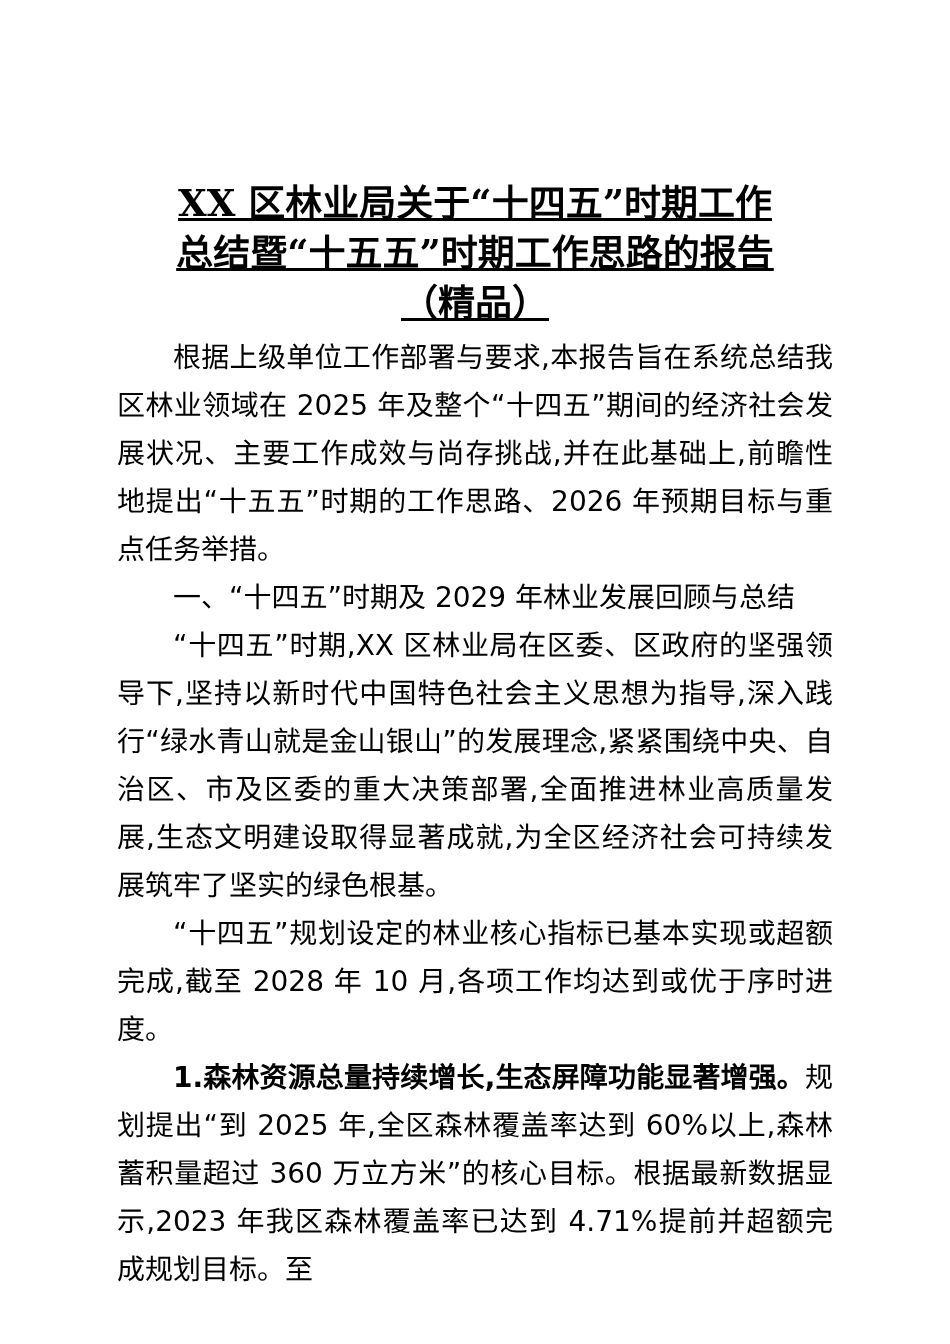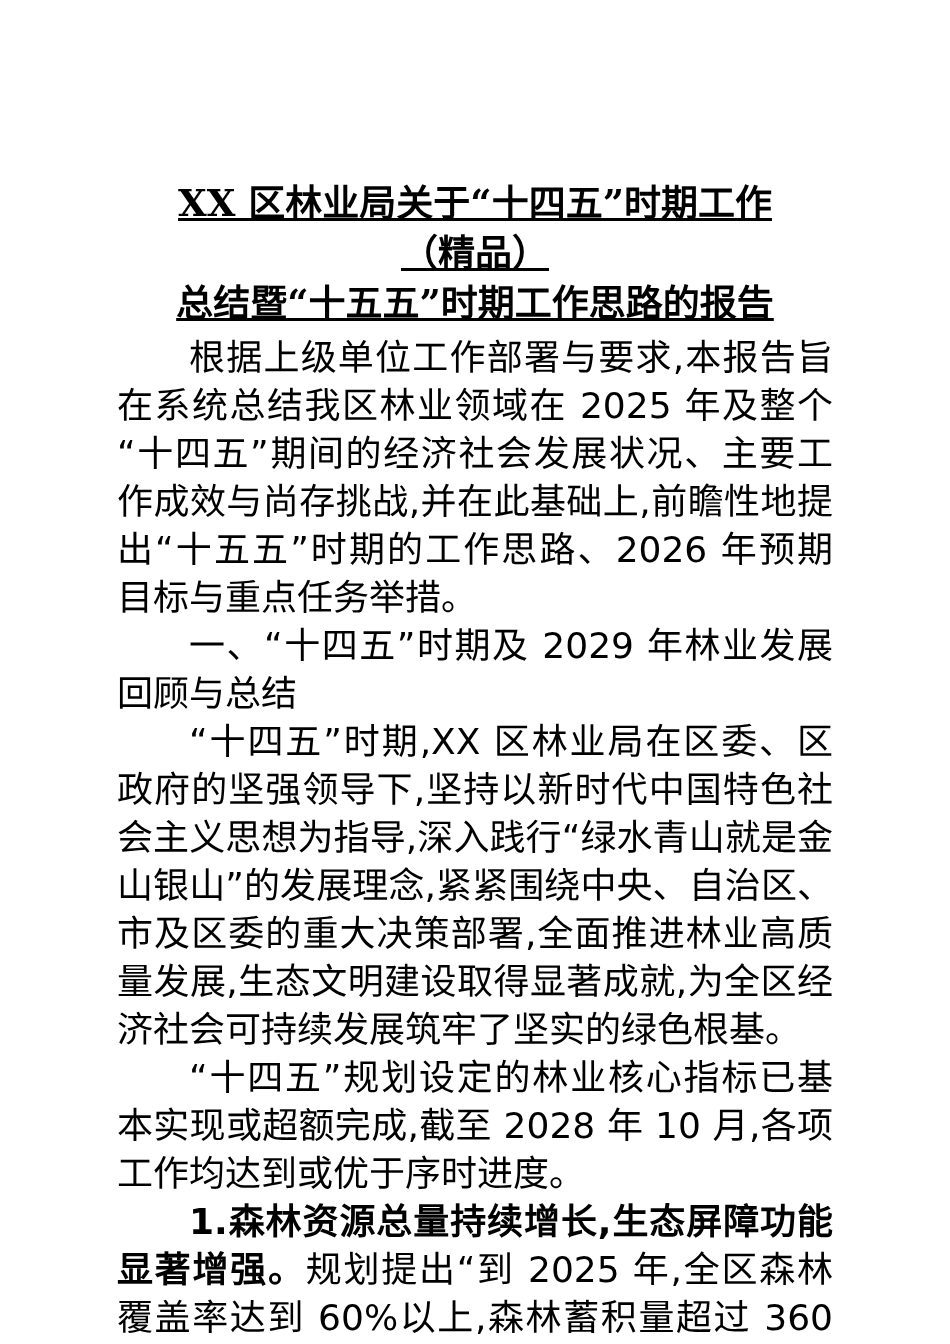--- a/index.html
+++ b/index.html
@@ -29,41 +29,41 @@
       text-align: center;
       color: #000000;
     }
     .doc-title .title-line {
       display: block;
       text-decoration: underline;
     }
     .para {
       margin: 0;
       font-family: "DejaVu Sans", "Liberation Sans", sans-serif;
-      font-size: 36px;
+      font-size: 28px;
       line-height: 48px;
       text-align: justify;
       text-indent: 2em;
       color: #000000;
       word-break: break-all;
     }
     .para b {
       font-weight: 700;
       margin-top: 28px;
     }
   </style>
 </head>
 <body>
 
 <div class="page">
 
   <h1 class="doc-title">
     <span class="title-line">XX 区林业局关于“十四五”时期工作</span>
+    <span class="title-line">总结暨“十五五”时期工作思路的报告</span>
     <span class="title-line">（精品）</span>
-    <span class="title-line">总结暨“十五五”时期工作思路的报告</span>
   </h1>
 
   <p class="para">根据上级单位工作部署与要求,本报告旨在系统总结我区林业领域在 2025 年及整个“十四五”期间的经济社会发展状况、主要工作成效与尚存挑战,并在此基础上,前瞻性地提出“十五五”时期的工作思路、2026 年预期目标与重点任务举措。</p>
 
   <p class="para">一、“十四五”时期及 2029 年林业发展回顾与总结</p>
 
   <p class="para">“十四五”时期,XX 区林业局在区委、区政府的坚强领导下,坚持以新时代中国特色社会主义思想为指导,深入践行“绿水青山就是金山银山”的发展理念,紧紧围绕中央、自治区、市及区委的重大决策部署,全面推进林业高质量发展,生态文明建设取得显著成就,为全区经济社会可持续发展筑牢了坚实的绿色根基。</p>
 
 
   <p class="para">“十四五”规划设定的林业核心指标已基本实现或超额完成,截至 2028 年 10 月,各项工作均达到或优于序时进度。</p>

